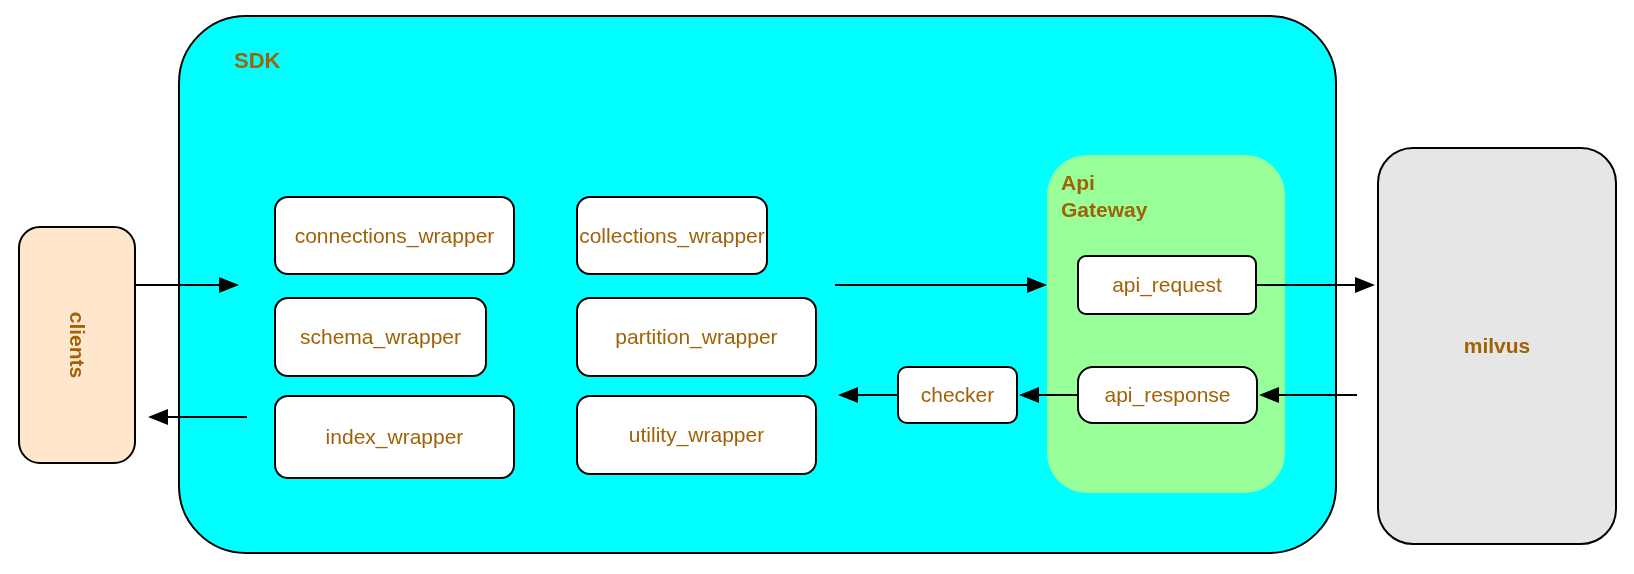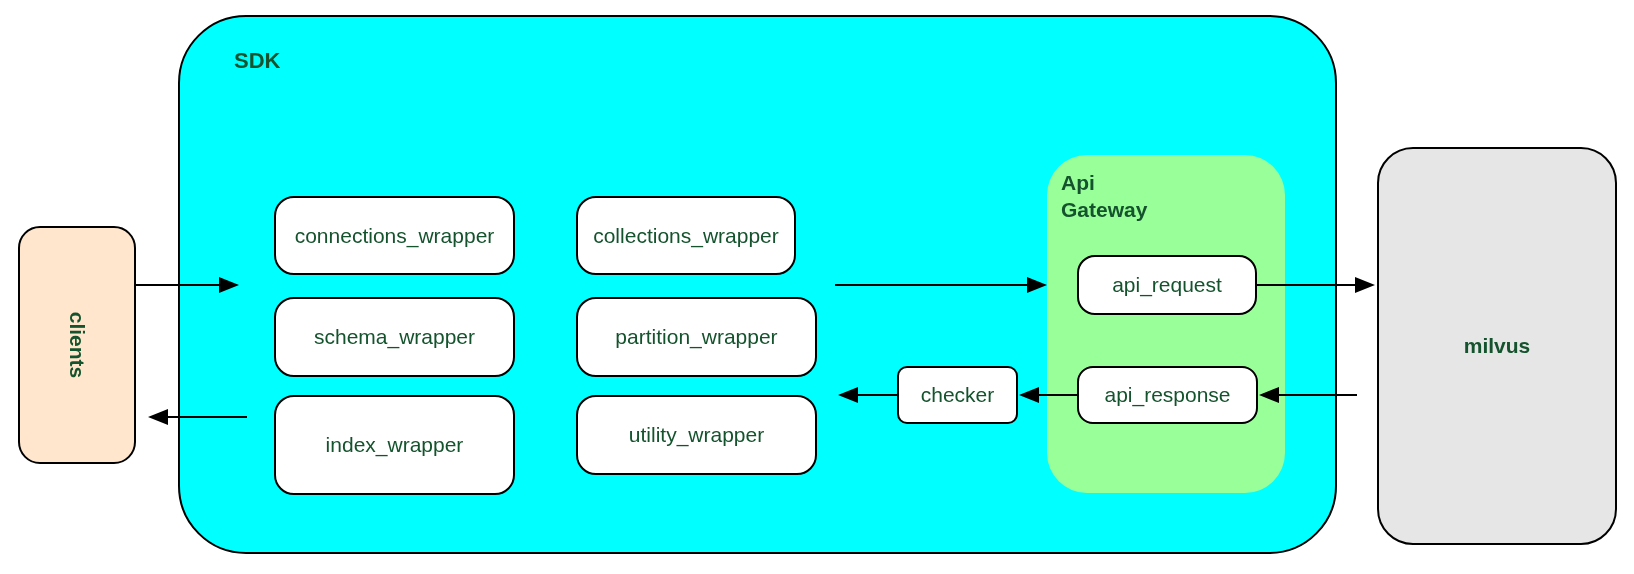--- a/index.html
+++ b/index.html
@@ -13,21 +13,21 @@
     --line: #000000;
   }
   * { box-sizing: border-box; margin: 0; padding: 0; }
   html, body { background: var(--page-bg); }
   #canvas {
     position: relative;
     width: 1634px;
     height: 574px;
     background: var(--page-bg);
     font-family: "Liberation Sans", sans-serif;
-    color: #14532d;
+    color: #a16207;
     overflow: hidden;
   }
   .node {
     position: absolute;
     border: 2px solid var(--line);
     display: flex;
     align-items: center;
     justify-content: center;
   }
   .container-label {
@@ -53,21 +53,21 @@
   #api-gateway {
     left: 1047px; top: 155px; width: 238px; height: 338px;
     background: var(--api-gateway-fill);
     border: none;
     border-radius: 40px;
   }
   #api-gateway-label { left: 14px; top: 14px; width: 110px; text-align: left; }
   
   .white-box {
     background: var(--box-fill);
-    border-radius: 20px;
+    border-radius: 14px;
     font-size: 21px;
   }
   #clients {
     left: 18px; top: 226px; width: 118px; height: 238px;
     background: var(--clients-fill);
     border-radius: 22px;
   }
   #clients .vtext {
     transform: rotate(90deg);
     font-weight: bold;
@@ -76,27 +76,27 @@
   }
   #milvus {
     left: 1377px; top: 147px; width: 240px; height: 398px;
     background: var(--milvus-fill);
     border-radius: 36px;
     font-weight: bold;
     font-size: 21px;
     text-align: right;
   }
   #b-connections { left: 274px; top: 196px; width: 241px; height: 79px; }
-  #b-collections { left: 576px; top: 196px; width: 220px; height: 79px; }
-  #b-schema      { left: 274px; top: 297px; width: 241px; height: 80px; }
+  #b-collections { left: 576px; top: 196px; width: 192px; height: 79px; }
+  #b-schema      { left: 274px; top: 297px; width: 213px; height: 80px; }
   #b-partition   { left: 576px; top: 297px; width: 241px; height: 80px; }
-  #b-index       { left: 274px; top: 395px; width: 241px; height: 100px; }
+  #b-index       { left: 274px; top: 395px; width: 241px; height: 84px; }
   #b-utility     { left: 576px; top: 395px; width: 241px; height: 80px; }
   #checker      { left: 897px;  top: 366px; width: 121px; height: 58px; border-radius: 10px; text-align: center; }
-  #api-request  { left: 1077px; top: 255px; width: 180px; height: 60px; border-radius: 18px; }
+  #api-request  { left: 1077px; top: 255px; width: 180px; height: 60px; border-radius: 9px; }
   #api-response { left: 1077px; top: 366px; width: 181px; height: 58px; border-radius: 16px; }
   
   .hline { position: absolute; height: 2px; background: var(--line); }
   .head { position: absolute; width: 0; height: 0; border-top: 8px solid transparent; border-bottom: 8px solid transparent; }
   .head-r { border-left: 20px solid var(--line); }
   .head-l { border-right: 20px solid var(--line); }
 </style>
 </head>
 <body>
 

